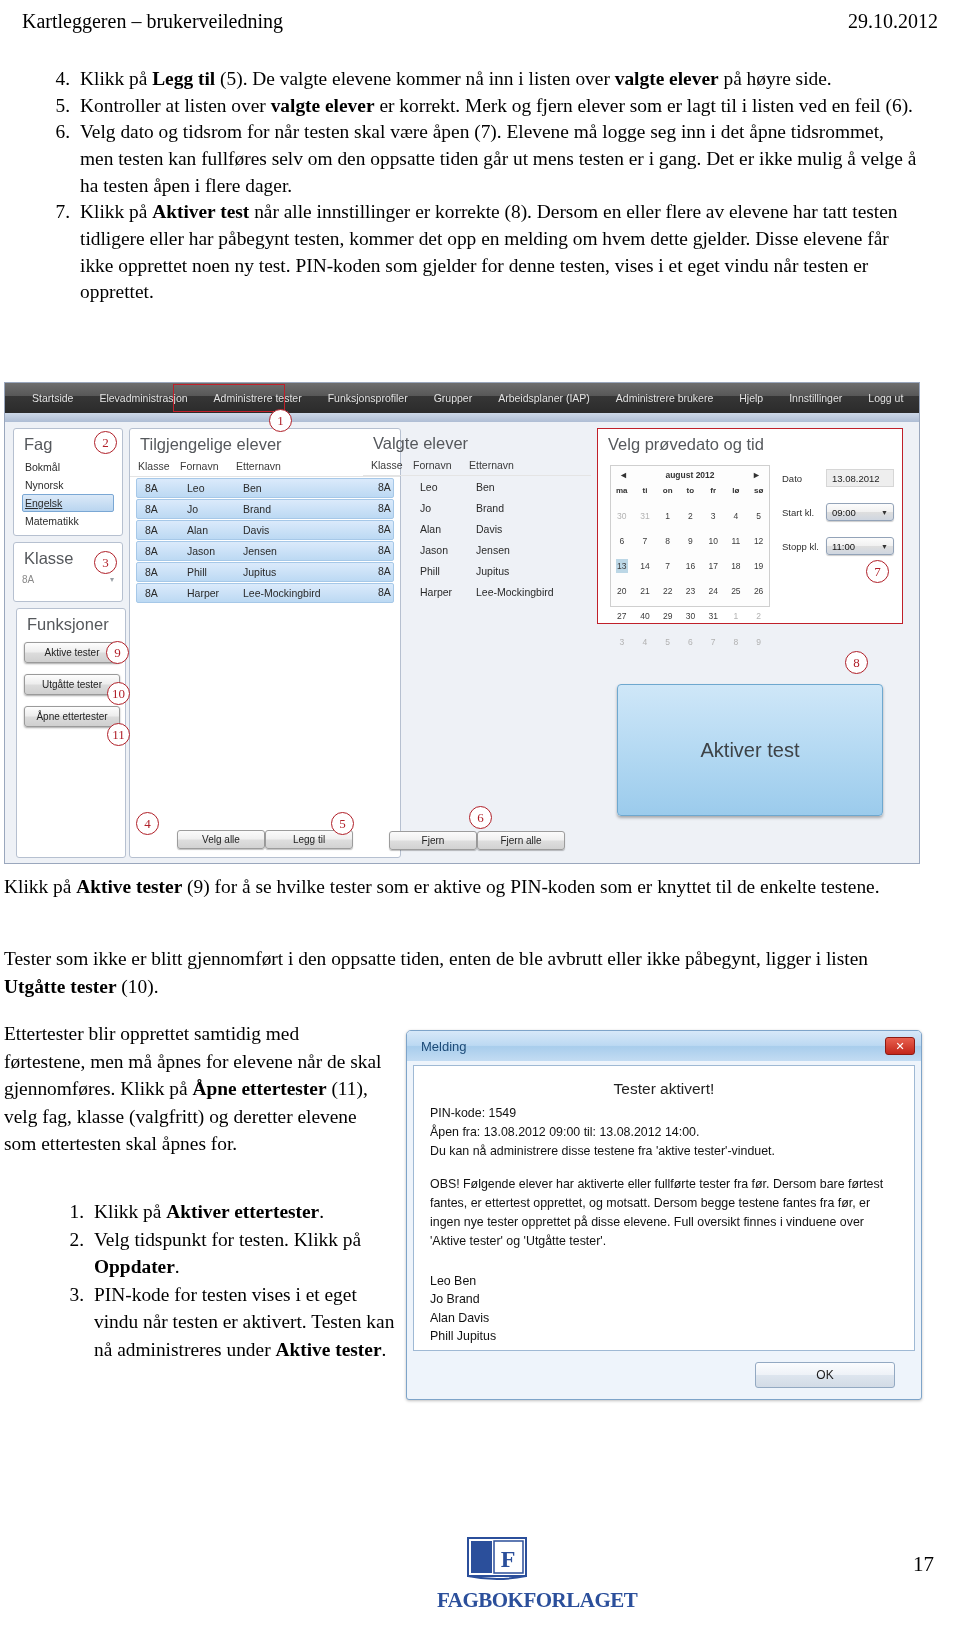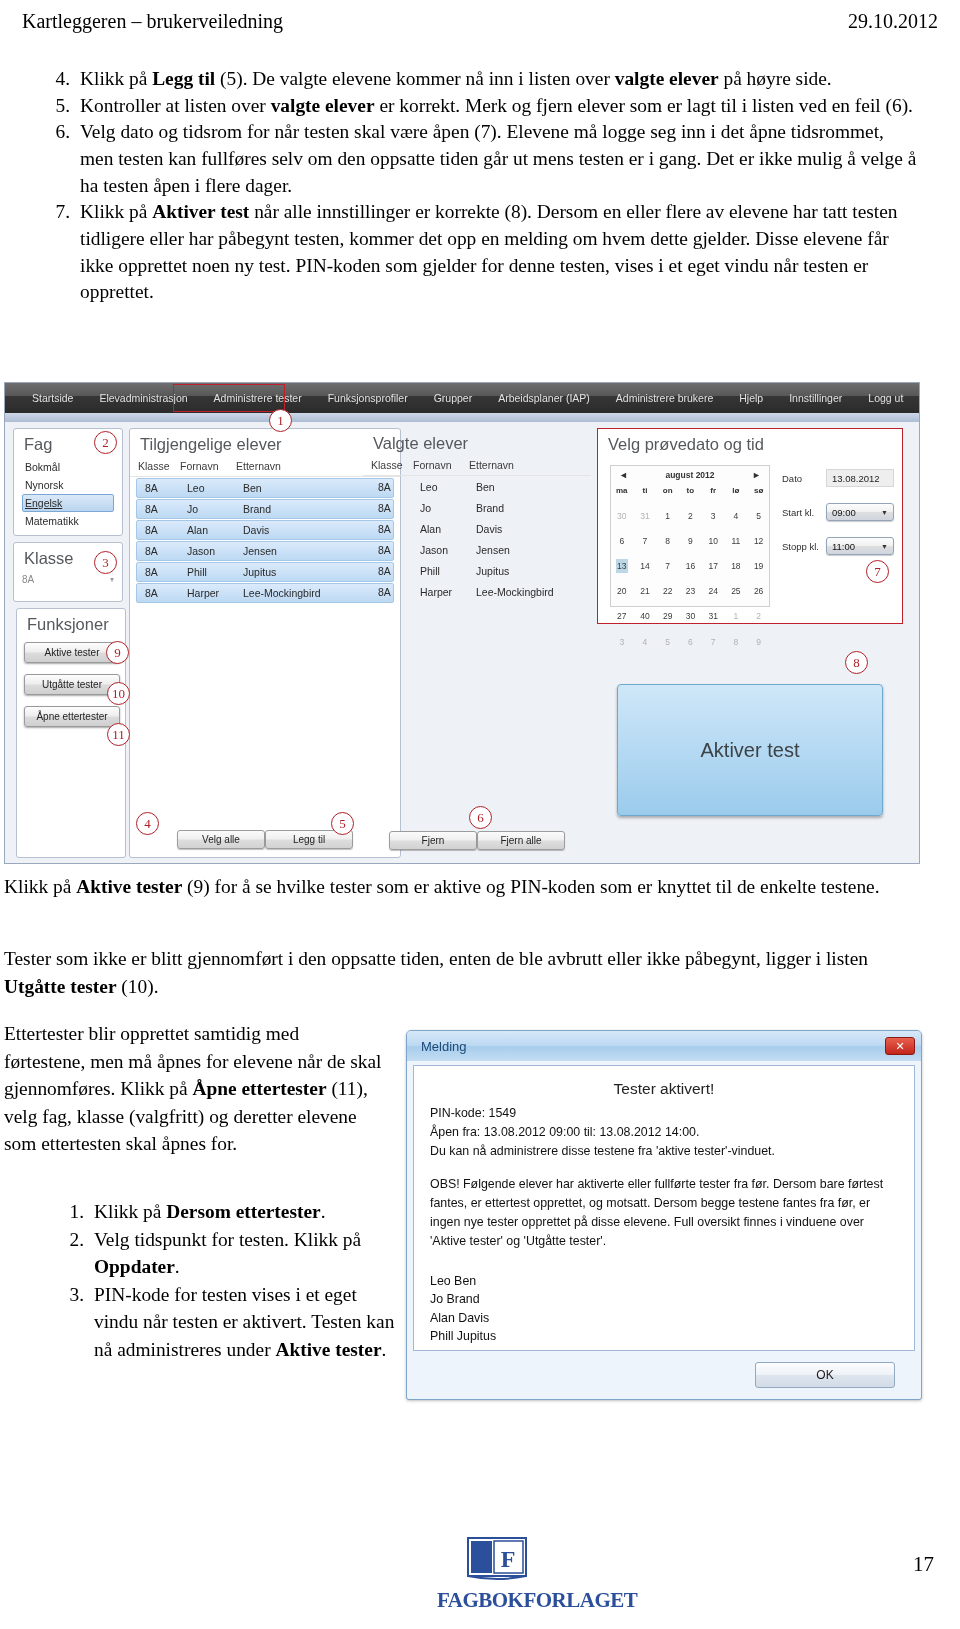--- a/index.html
+++ b/index.html
@@ -483,21 +483,21 @@
     <div class="callout" style="left: 106px; top: 641px;">9</div>
     <div class="callout" style="left: 107px; top: 682px;">10</div>
     <div class="callout" style="left: 107px; top: 723px;">11</div>
   </div>
 
 <div class="para p1">Klikk på <b>Aktive tester</b> (9) for å se hvilke tester som er aktive og PIN-koden som er knyttet til de enkelte testene.</div>
 <div class="para p2">Tester som ikke er blitt gjennomført i den oppsatte tiden, enten de ble avbrutt eller ikke påbegynt, ligger i listen <b>Utgåtte tester</b> (10).</div>
 <div class="para p3">Ettertester blir opprettet samtidig med førtestene, men må åpnes for elevene når de skal gjennomføres. Klikk på <b>Åpne ettertester</b> (11), velg fag, klasse (valgfritt) og deretter elevene som ettertesten skal åpnes for.</div>
 
 <ol class="substeps" id="substeps-list">
-    <li><span class="num">1.</span><span>Klikk på <b>Dersom ettertester</b>.</span></li>
+    <li><span class="num">1.</span><span>Klikk på <b>Aktiver ettertester</b>.</span></li>
     <li><span class="num">2.</span><span>Velg tidspunkt for testen. Klikk på <b>Oppdater</b>.</span></li>
     <li><span class="num">3.</span><span>PIN-kode for testen vises i et eget vindu når testen er aktivert. Testen kan nå administreres under <b>Aktive tester</b>.</span></li>
   </ol>
 
 <div class="dialog">
   <div class="dlg-title">
     <span>Melding</span>
     <span class="dlg-close">✕</span>
   </div>
   <div class="dlg-inner">

